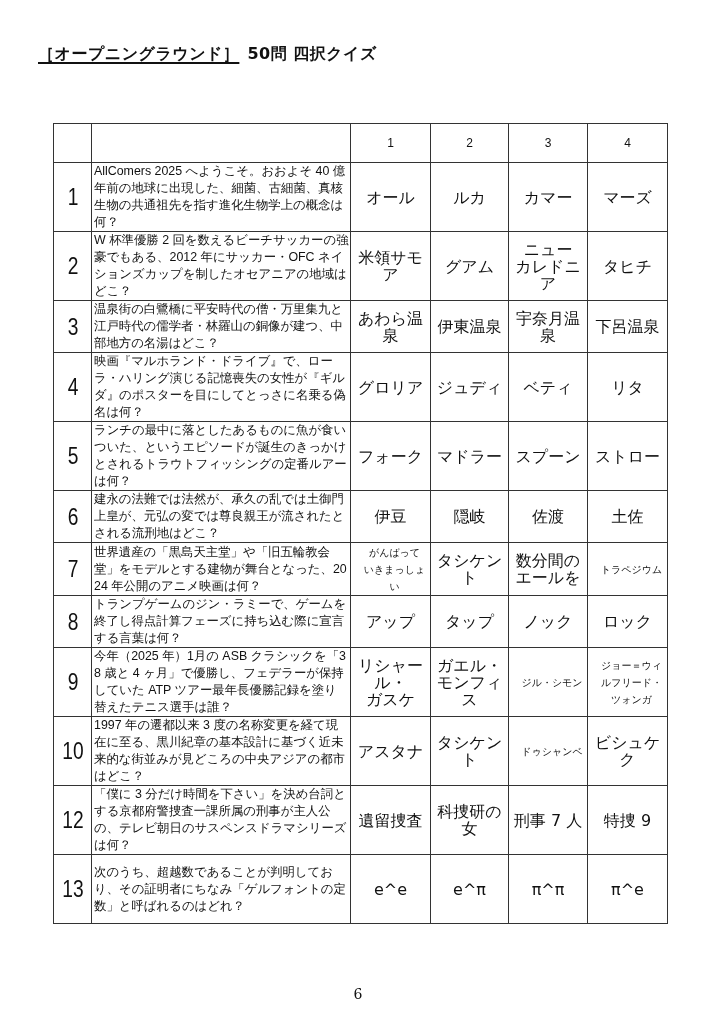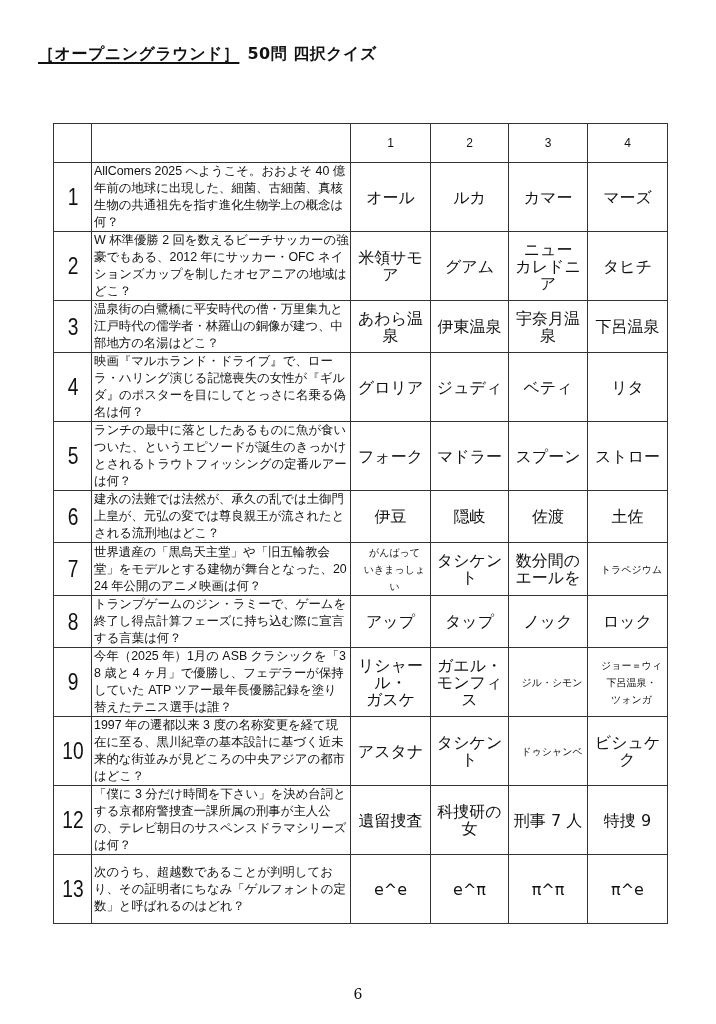--- a/index.html
+++ b/index.html
@@ -198,21 +198,21 @@
 
     <tr style="height:69px">
       <td class="num">9</td>
       <td class="q">今年（2025 年）1月の ASB クラシックを「38 歳と 4 ヶ月」で優勝し、フェデラーが保持していた ATP ツアー最年長優勝記録を塗り替えたテニス選手は誰？</td>
       <td class="a">リシャール・
 ガスケ</td>
       <td class="a">ガエル・
 モンフィス</td>
       <td class="a small">ジル・シモン</td>
       <td class="a small">ジョー＝ウィ
-下呂温泉・
+ルフリード・
 ツォンガ</td>
     </tr>
 
     <tr style="height:69px">
       <td class="num">10</td>
       <td class="q">1997 年の遷都以来 3 度の名称変更を経て現在に至る、黒川紀章の基本設計に基づく近未来的な街並みが見どころの中央アジアの都市はどこ？</td>
       <td class="a">アスタナ</td>
       <td class="a">タシケント</td>
       <td class="a small">ドゥシャンベ</td>
       <td class="a">ビシュケク</td>

